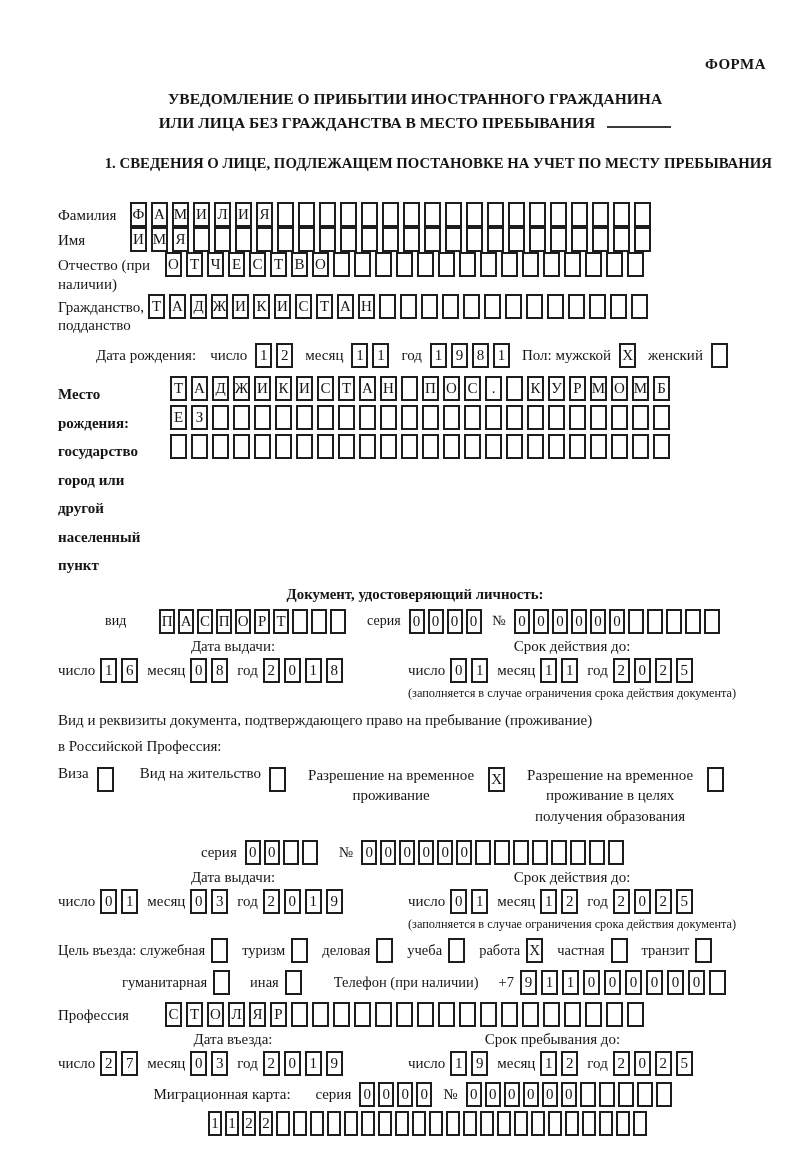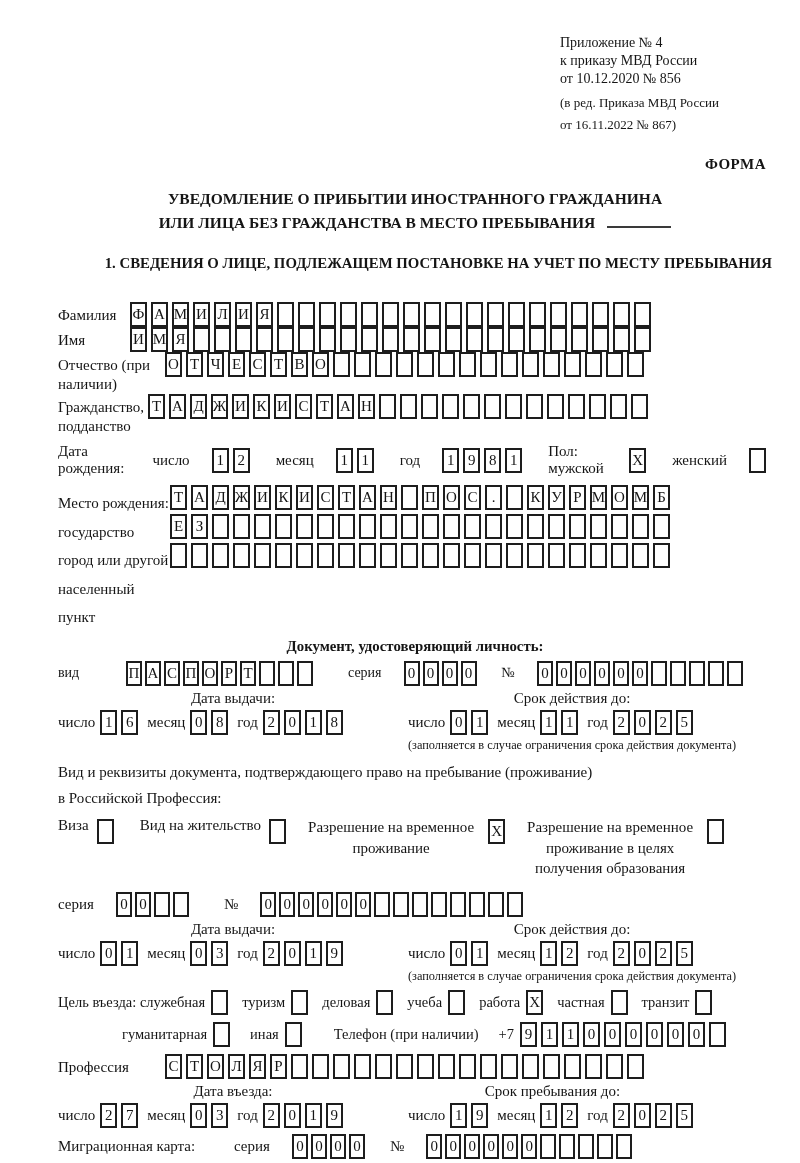--- a/index.html
+++ b/index.html
@@ -20,34 +20,34 @@
   .title { text-align:center; font-weight:bold; font-size:15.5px; line-height:1.55; margin-bottom:20px; }
   .blank { display:inline-block; width:64px; border-bottom:2px solid #3a3a3a; margin-left:12px; height:14px; }
   .sect { text-align:right; font-weight:bold; font-size:14.8px; margin-bottom:30px; }
 
   
   .row { display:flex; align-items:flex-start; }
   .lbl { padding-top:4px; line-height:1.25; }
   .w72 { width:72px; flex:none; }
   .w92 { width:90px; flex:none; }
   .w105 { width:107px; flex:none;font-family:Liberation Serif, serif; }
-  .w112 { width:112px; flex:none; line-height:1.9; }
+  .w112 { width:112px; flex:none; line-height:1.9;font-weight:bold; }
   .w150 { width:150px; flex:none; line-height:1.75; }
   .boxes { display:flex; flex:none; }
   .cbox {
     width:17px; height:25px; flex:none;
     border:2px solid #1d1d1d; margin-right:4px;
     display:inline-flex; align-items:center; justify-content:center;
     font-size:15px; background:#fff;
   }
   .tight .cbox { width:16px; margin-right:3px; }
   .sm .cbox { width:14px; margin-right:3px; }
   .stack > .boxes { margin-bottom:4px; }
 
-  .inline { display:flex; align-items:center; gap:20px; flex-wrap:nowrap; }
+  .inline { display:flex; align-items:center; gap:6px; flex-wrap:nowrap;justify-content:center; }
   .inline .boxes { margin:0 2px; }
   .gap-l { margin-left:10px; }
 
   
   .dates { display:flex; margin:4px 0 6px; }
   .dg { width:350px; flex:none; }
   .dg.rt { width:auto; }
   .dtitle { text-align:center; margin-bottom:3px; }
   .dfl { display:flex; align-items:center; gap:5px; }
   .dnote { font-size:12.3px; margin-top:3px; white-space:nowrap; }
@@ -64,27 +64,20 @@
   .purpose { display:flex; align-items:center; gap:6px; font-size:14.5px; margin-bottom:7px; }
   .purpose .boxes { margin-right:4px; }
 
   .legal { display:flex; margin-top:4px; }
 </style>
 </head>
 <body>
 
 <div class="page">
 
-  <div class="hdr">
-    <div>Приложение № 4</div>
-    <div>к приказу МВД России</div>
-    <div>от 10.12.2020 № 856</div>
-    <div class="sub">(в ред. Приказа МВД России</div>
-    <div class="sub">от 16.11.2022 № 867)</div>
-  </div>
   <div class="forma">ФОРМА</div>
 
   <div class="title">
     <div>УВЕДОМЛЕНИЕ О ПРИБЫТИИ ИНОСТРАННОГО ГРАЖДАНИНА</div>
     <div><span>ИЛИ ЛИЦА БЕЗ ГРАЖДАНСТВА В МЕСТО ПРЕБЫВАНИЯ</span><span class="blank"></span></div>
   </div>
 
   <div class="sect">1. СВЕДЕНИЯ О ЛИЦЕ, ПОДЛЕЖАЩЕМ ПОСТАНОВКЕ НА УЧЕТ ПО МЕСТУ ПРЕБЫВАНИЯ</div>
 
   <div class="row">

